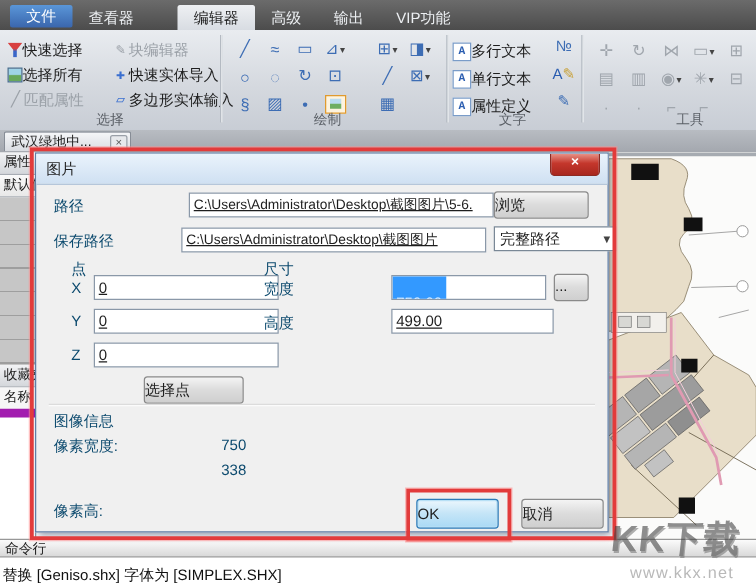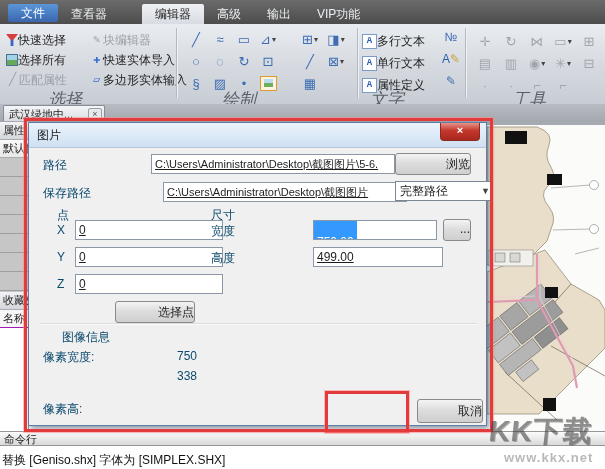--- a/index.html
+++ b/index.html
@@ -12,21 +12,21 @@
   .rtab{height:20px;line-height:20px;padding:0 13px;color:#eceff2;font-size:12px;cursor:default;}
   .rtab.file{background:linear-gradient(#5a96d8,#3a66ad);color:#fff;border-radius:2px;
              margin-left:8px;margin-bottom:2px;height:18px;line-height:18px;}
   .rtab.active{background:linear-gradient(#eef0f3,#d8dce2);color:#1e1e1e;
                border-radius:2px 2px 0 0;margin-left:22px;}
   
   .ribbon{position:absolute;left:0;top:24px;width:605px;height:80px;
           background:linear-gradient(#e9ecf0,#d5d9df 55%,#c8cdd5);
           border-bottom:1px solid #8f959d;}
   .vsep{position:absolute;top:4px;width:1px;height:70px;background:#b4bac2;border-right:1px solid #eef1f4;}
-  .grp-label{position:absolute;top:64px;font-size:17px;color:#5a5f66;width:80px;font-style:italic;}
+  .grp-label{position:absolute;top:64px;font-size:11px;color:#5a5f66;width:80px;text-align:center;}
   .rbtn{display:flex;align-items:center;gap:0;height:20px;font-size:12px;white-space:nowrap;cursor:default;font-family:Liberation Mono, monospace;}
   .rbtn.dis{color:#9ba1a8;}
   .sel-grid{position:absolute;left:6px;top:6px;display:grid;
             grid-template-columns:82px 112px;grid-auto-rows:20px;column-gap:2px;}
   .mini{display:inline-block;width:12px;height:12px;flex:none;}
   .funnel{background:linear-gradient(#d84040 40%,#3a66c8 60%);
           clip-path:polygon(0 0,100% 0,62% 48%,62% 100%,38% 100%,38% 48%);}
   .pic{background:linear-gradient(#9fd4e8 45%,#68a85c 55%);border:1px solid #4a7090;box-sizing:border-box;}
   .glyph{font-size:12px;line-height:12px;width:13px;text-align:center;flex:none;}
   .blue{color:#3a6fd0;} .gray{color:#9ba1a8;}
@@ -61,37 +61,37 @@
           white-space:nowrap;overflow:hidden;box-sizing:border-box;}
   .doctab .x{position:absolute;right:2px;top:2px;width:12px;height:11px;border:1px solid #9aa0a8;
              background:#e7e9ec;font-size:9px;line-height:10px;text-align:center;color:#555;border-radius:2px;}
   
   .leftpanel{position:absolute;left:0;top:122px;width:28px;height:309px;background:#fff;
              border-right:1px solid #8f959d;overflow:hidden;}
   .lp-bar{height:17px;line-height:17px;font-size:11px;padding-left:3px;white-space:nowrap;
           background:linear-gradient(#f2f3f5,#d4d7db);border-bottom:1px solid #a7acb3;}
   .lp-gray{height:134px;background:repeating-linear-gradient(#c6c6c6 0 18px,#9e9e9e 18px 19px);}
   .lp-name{height:17px;line-height:17px;font-size:11px;padding-left:3px;background:#f6f6f6;
-           border-bottom:1px solid #a21caf;white-space:nowrap;}
+           border-bottom:7px solid #a21caf;white-space:nowrap;}
   
   .drawarea{position:absolute;left:487px;top:122px;width:118px;height:309px;background:#fbfbfa;}
   
   .dialog{position:absolute;left:28px;top:122px;width:457px;height:302px;background:#f0f0f0;
           border:1px solid #5f7da5;box-shadow:2px 3px 6px rgba(0,20,60,.45);z-index:5;}
   .dlg-title{height:24px;background:linear-gradient(#eaf3fc,#cfe0f2);border-bottom:1px solid #b5c6da;
              line-height:24px;padding-left:8px;font-size:12px;color:#1e1e1e;position:relative;}
   .dlg-close{position:absolute;right:6px;top:0;width:38px;height:17px;
              background:linear-gradient(#e89287,#c4372c 45%,#a8271e);border:1px solid #8c2a22;
              border-top:none;border-radius:0 0 4px 4px;color:#fff;font-size:11px;line-height:15px;
              text-align:center;font-weight:bold;}
   .lbl{position:absolute;font-size:12px;color:#0c4a6e;white-space:nowrap;}
   .field{position:absolute;height:18px;background:#fff;border:1px solid #8a98a8;font-size:11px;
          line-height:18px;padding:0 3px;white-space:nowrap;overflow:hidden;text-decoration:underline;}
   .btn{position:absolute;height:20px;background:linear-gradient(#f4f4f4,#dcdcdc 48%,#cfcfcf);
-       border:1px solid #8a8a8a;border-radius:3px;font-size:12px;text-align:right;cursor:default;}
+       border:1px solid #8a8a8a;border-radius:3px;font-size:12px;text-align:left;cursor:default;}
   .btn-ok{background:linear-gradient(#ecf7fd,#c5e5f7 48%,#a9d9f5);border:1px solid #2a7ab8;
           box-shadow:0 0 0 1px #b8e0f5 inset;}
   .combo{position:absolute;height:18px;background:#fff;border:1px solid #7a8896;font-size:12px;
          line-height:18px;padding:0 14px 0 4px;}
   .combo .arr{position:absolute;right:2px;top:0;font-size:9px;color:#444;line-height:18px;}
   .selblue{background:#3399ff;color:#fff;}
   .hline{position:absolute;left:10px;width:437px;height:0;border-top:1px solid #dcdcdc;
          border-bottom:1px solid #fbfbfb;}
   
   .anno{position:absolute;border:3px solid #e23b3b;box-shadow:0 0 0 1px rgba(255,140,140,.55);
@@ -100,21 +100,21 @@
   .cmdbar{position:absolute;left:0;top:431px;width:605px;height:15px;
           background:linear-gradient(#fbfbfb,#d9d9d9);border-top:1px solid #979797;
           border-bottom:1px solid #979797;font-size:11px;line-height:15px;padding-left:4px;
           box-sizing:border-box;color:#222;z-index:4;}
   .cmdtext{position:absolute;left:0;top:448px;width:605px;height:21px;background:#fff;
            font-size:12px;color:#111;padding:4px 0 0 2px;box-sizing:border-box;white-space:nowrap;z-index:4;}
   
   .wm-logo{position:absolute;left:489px;top:412px;font-size:29px;font-weight:900;color:#3f3f3f;
            opacity:.58;transform:skewX(-6deg);letter-spacing:1px;z-index:8;white-space:nowrap;
            text-shadow:1px 1px 0 #777;}
-  .wm-url{position:absolute;left:504px;top:450px;font-size:13px;font-weight:bold;color:#b9b9b9;
+  .wm-url{position:absolute;left:504px;top:450px;font-size:13px;font-weight:normal;color:#b9b9b9;
           letter-spacing:1px;z-index:8;}
 </style>
 </head>
 <body>
 
 <div id="screen">
 
   <div class="tabbar">
     <div class="rtab file">文件</div>
     <div class="rtab">查看器</div>
@@ -293,21 +293,21 @@
     <div class="dlg-title">
       <span>图片</span>
       <div class="dlg-close">×</div>
     </div>
 
     <div class="lbl" style="left:14px;top:34px;">路径</div>
     <div class="field" style="left:122px;top:31px;width:236px;">C:\Users\Administrator\Desktop\截图图片\5-6.</div>
     <div class="btn" style="left:366px;top:30px;width:74px;line-height:20px;">浏览</div>
 
     <div class="lbl" style="left:14px;top:62px;">保存路径</div>
-    <div class="field" style="left:134px;top:59px;width:236px;">C:\Users\Administrator\Desktop\截图图片</div>
+    <div class="field" style="left:116px;top:59px;width:236px;">C:\Users\Administrator\Desktop\截图图片</div>
     <div class="combo" style="left:366px;top:58px;width:78px;">
       <span>完整路径</span>
       <span class="arr">▼</span>
     </div>
 
     <div class="lbl" style="left:28px;top:84px;">点</div>
     <div class="lbl" style="left:28px;top:100px;">X</div>
     <div class="field" style="left:46px;top:97px;width:140px;font-size:12px;">0</div>
     <div class="lbl" style="left:28px;top:127px;">Y</div>
     <div class="field" style="left:46px;top:124px;width:140px;font-size:12px;">0</div>
@@ -317,26 +317,27 @@
 
     <div class="lbl" style="left:182px;top:84px;">尺寸</div>
     <div class="lbl" style="left:182px;top:100px;">宽度</div>
     <div class="field" style="left:284px;top:97px;width:122px;font-size:12px;padding:0;"><span class="selblue" style="padding:12px 3px;display:inline-block;height:18px;">750.00</span></div>
     <div class="btn" style="left:414px;top:96px;width:26px;height:20px;line-height:18px;">...</div>
     <div class="lbl" style="left:182px;top:127px;">高度</div>
     <div class="field" style="left:284px;top:124px;width:122px;font-size:12px;">499.00</div>
 
     <div class="hline" style="top:200px;"></div>
 
-    <div class="lbl" style="left:14px;top:206px;margin-left:19px;">图像信息</div>
+    <div class="lbl" style="left:14px;top:206px;">图像信息</div>
     <div class="lbl" style="left:14px;top:226px;">像素宽度:</div>
     <div class="lbl" style="left:148px;top:226px;">750</div>
     <div class="lbl" style="left:14px;top:246px;margin-top:32px;">像素高:</div>
     <div class="lbl" style="left:148px;top:246px;">338</div>
 
+    <div class="btn btn-ok" style="left:304px;top:276px;width:64px;height:22px;line-height:22px;">OK</div>
     <div class="btn" style="left:388px;top:276px;width:64px;height:22px;line-height:22px;">取消</div>
 
     <div class="anno" style="left:296px;top:268px;width:78px;height:36px;"></div>
   </div>
 
   <div class="anno" style="left:24px;top:118px;width:463px;height:308px;"></div>
 
   <div class="cmdbar">命令行</div>
   <div class="cmdtext">替换 [Geniso.shx] 字体为 [SIMPLEX.SHX]</div>
 

